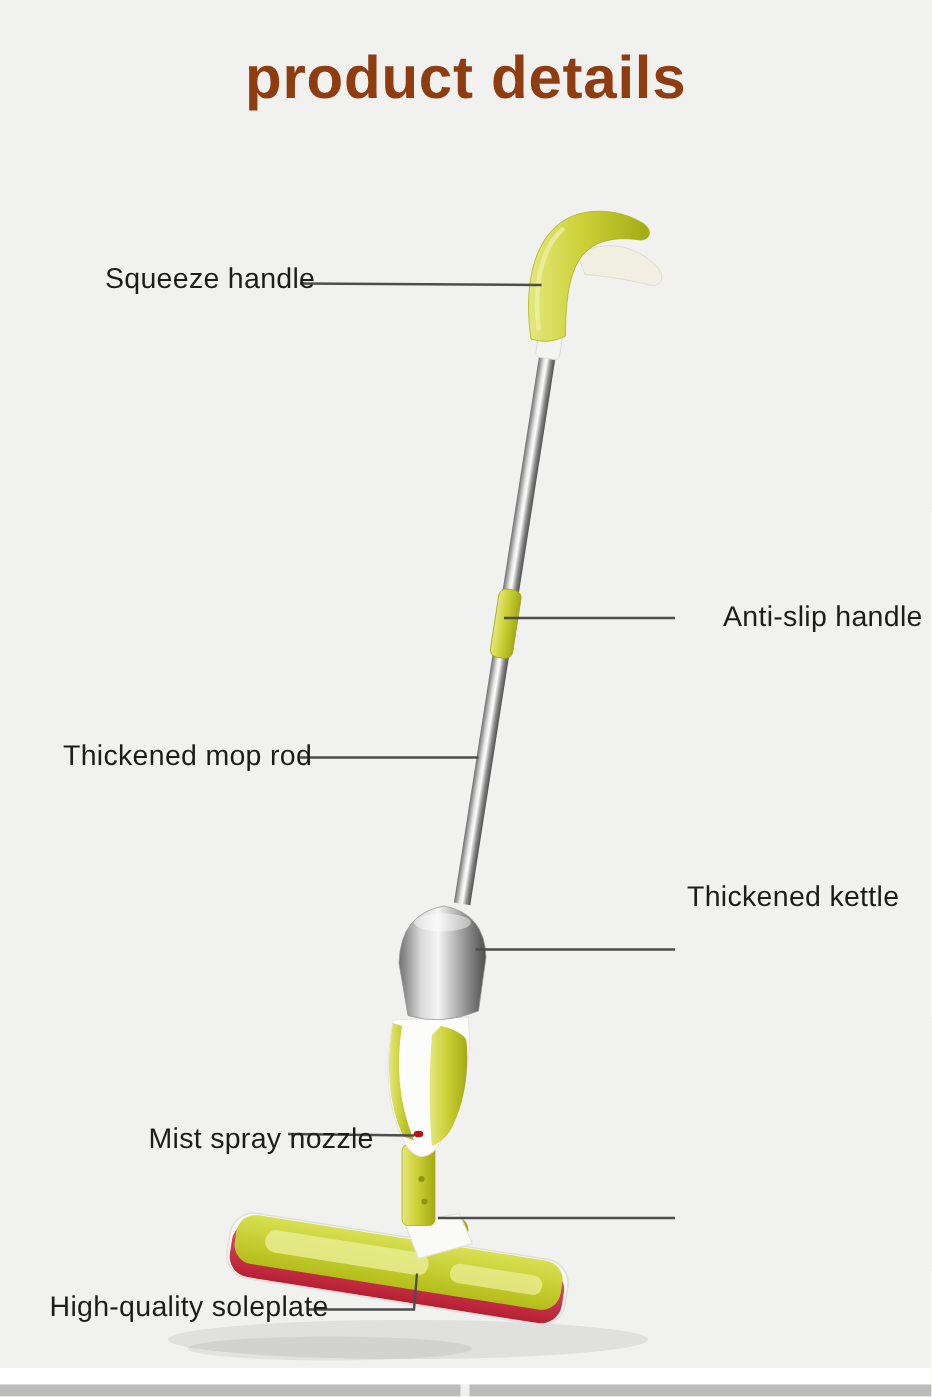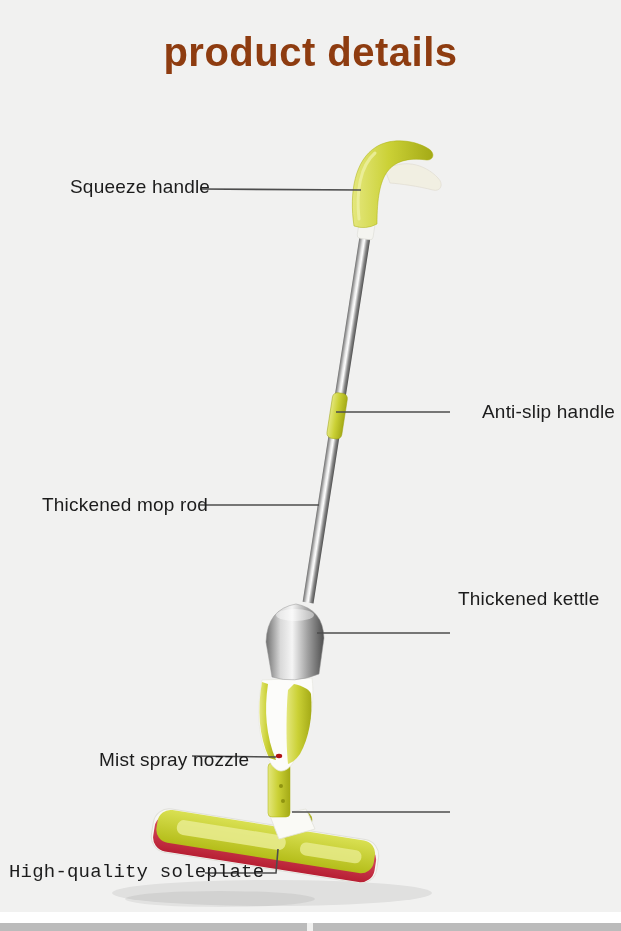--- a/index.html
+++ b/index.html
@@ -34,21 +34,21 @@
     letter-spacing:0.2px;
     white-space:nowrap;
     line-height:22px;
   }
   .cl-squeeze   {left:70px;  top:176px;}
   .cl-antislip  {left:482px; top:401px;}
   .cl-rod       {left:42px;  top:494px;}
   .cl-kettle    {left:458px; top:588px;}
   .cl-nozzle    {left:55px;  top:749px;margin-left:44px;}
   .cl-turning   {left:458px; top:801px;}
-  .cl-soleplate {left:9px;  top:861px;font-family:Liberation Mono, monospace;}
+  .cl-soleplate {left:33px;  top:861px;}
   .bottom-white{
     position:absolute;left:0;top:912px;width:621px;height:11px;
     background:#ffffff;
   }
   .next-card{
     position:absolute;top:923px;height:8px;
     background:#bbbbbb;
   }
   .next-card.left{left:0;width:307px;}
   .next-card.right{left:313px;width:308px;}

